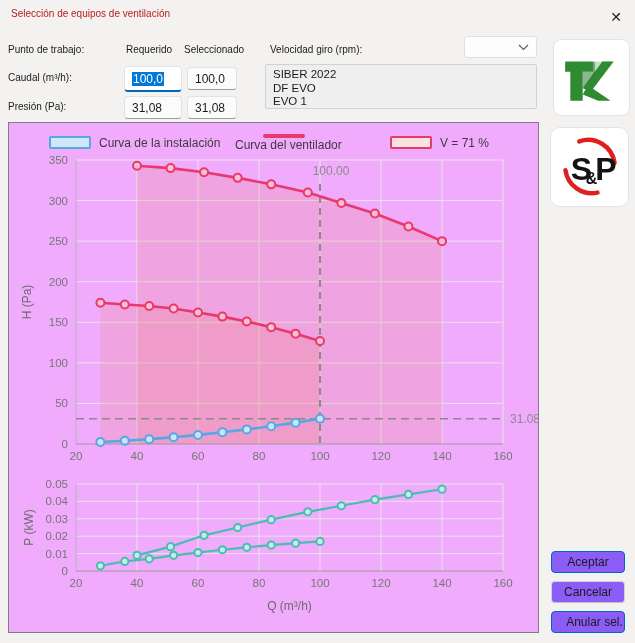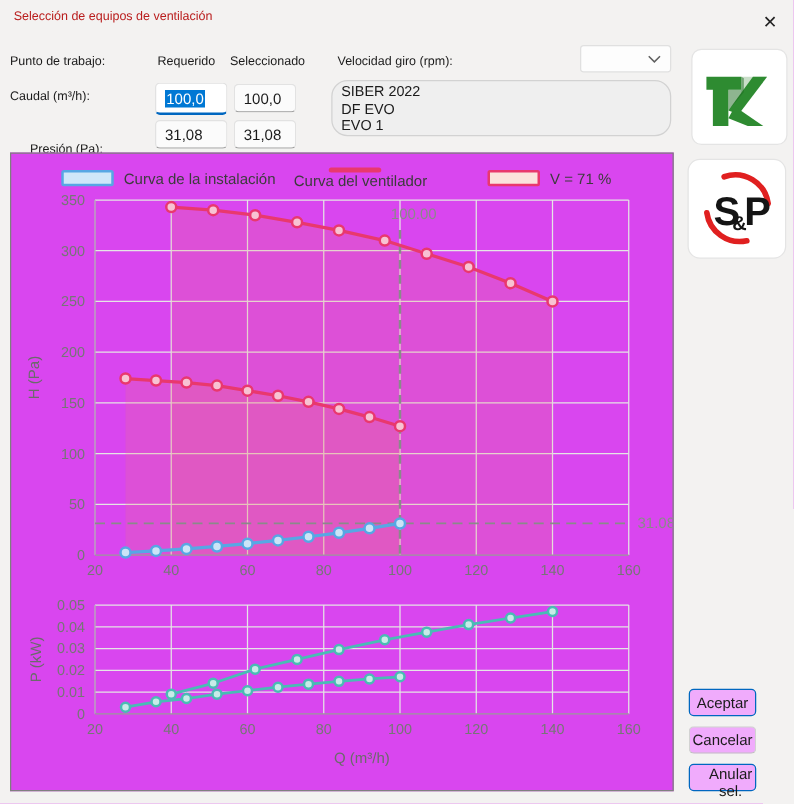--- a/index.html
+++ b/index.html
@@ -39,48 +39,48 @@
   .selected-text { background:#0078d4; color:#fff; padding:0 1px; }
 
   .dropdown {
     left:464px; top:36px; width:73px; height:22px;
     background:#fdfdfd; border:1px solid #e0e0e0; border-radius:3px;
     display:flex; align-items:center; justify-content:flex-end;
     padding-right:7px; cursor:default;
   }
   .infobox {
     left:265px; top:64px; width:272px; height:45px;
-    background:#efefef; border:1px solid #d2d2d2; border-radius:13px;
+    background:#efefef; border:1px solid #d2d2d2; border-radius:2px;
     padding:3px 7px; font-size:11.5px; line-height:13.5px; color:#1b1b1b;
   }
 
   .logo-box {
     background:#fff; border:1px solid #e4e4e4; border-radius:8px;
     display:flex; align-items:center; justify-content:center;
   }
   .tk-box { left:553px; top:39px; width:77px; height:77px; }
   .sp-box { left:550px; top:127px; width:79px; height:80px; border-radius:10px; }
 
   
   .panel {
     left:8px; top:122px; width:531px; height:511px;
-    background:#d946ef; border:1px solid #7f7f7f;
+    background:#f0abfc; border:1px solid #7f7f7f;
   }
   .legend-item { position:absolute; top:11px; display:flex; align-items:center; height:17px; }
   .legend-swatch { width:42px; height:13px; border:2px solid; border-radius:2px; }
   .legend-label { margin-left:8px; font-size:12px; color:#3c3c3c; white-space:nowrap; }
 
   svg text.tick { font:11.5px "Liberation Sans", sans-serif; fill:#767676; }
   svg text.marker-label { font:12px "Liberation Sans", sans-serif; fill:#8a8a8a; }
   svg text.axis-label { font:12px "Liberation Sans", sans-serif; fill:#6b6b6b; }
 
   
   .btn {
-    left:551px; width:54px; height:22px;
-    background:#f0abfc; border:1px solid #d2d2d2; border-bottom-color:#c0c0c0;
+    left:551px; width:74px; height:22px;
+    background:#8b5cf6; border:1px solid #d2d2d2; border-bottom-color:#c0c0c0;
     border-radius:4px; font-family:"Liberation Sans",sans-serif;
     font-size:12px; color:#1b1b1b; cursor:pointer;
   }
   .btn.accent { border:1px solid #0067c0; }
 </style>
 </head>
 <body>
 
 <span class="abs title">Selección de equipos de ventilación</span>
 <button class="abs close-btn"><span>✕</span></button>
@@ -98,21 +98,21 @@
 </div>
 
 <span class="abs lbl" style="left:8px; top:72px;">Caudal (m³/h):</span>
 <div class="abs field focused" style="left:124px; top:66px; width:58px; height:26px;">
   <span class="selected-text">100,0</span>
 </div>
 <div class="abs field" style="left:187px; top:67px; width:50px; height:23px;">
   <span>100,0</span>
 </div>
 
-<span class="abs lbl" style="left:8px; top:114px;margin-left:16px;">Presión (Pa):</span>
+<span class="abs lbl" style="left:8px; top:101px;">Presión (Pa):</span>
 <div class="abs field" style="left:124px; top:96px; width:58px; height:23px;">
   <span>31,08</span>
 </div>
 <div class="abs field" style="left:187px; top:96px; width:50px; height:23px;">
   <span>31,08</span>
 </div>
 
 <div class="abs infobox">
   <div>SIBER 2022</div>
   <div>DF EVO</div>

